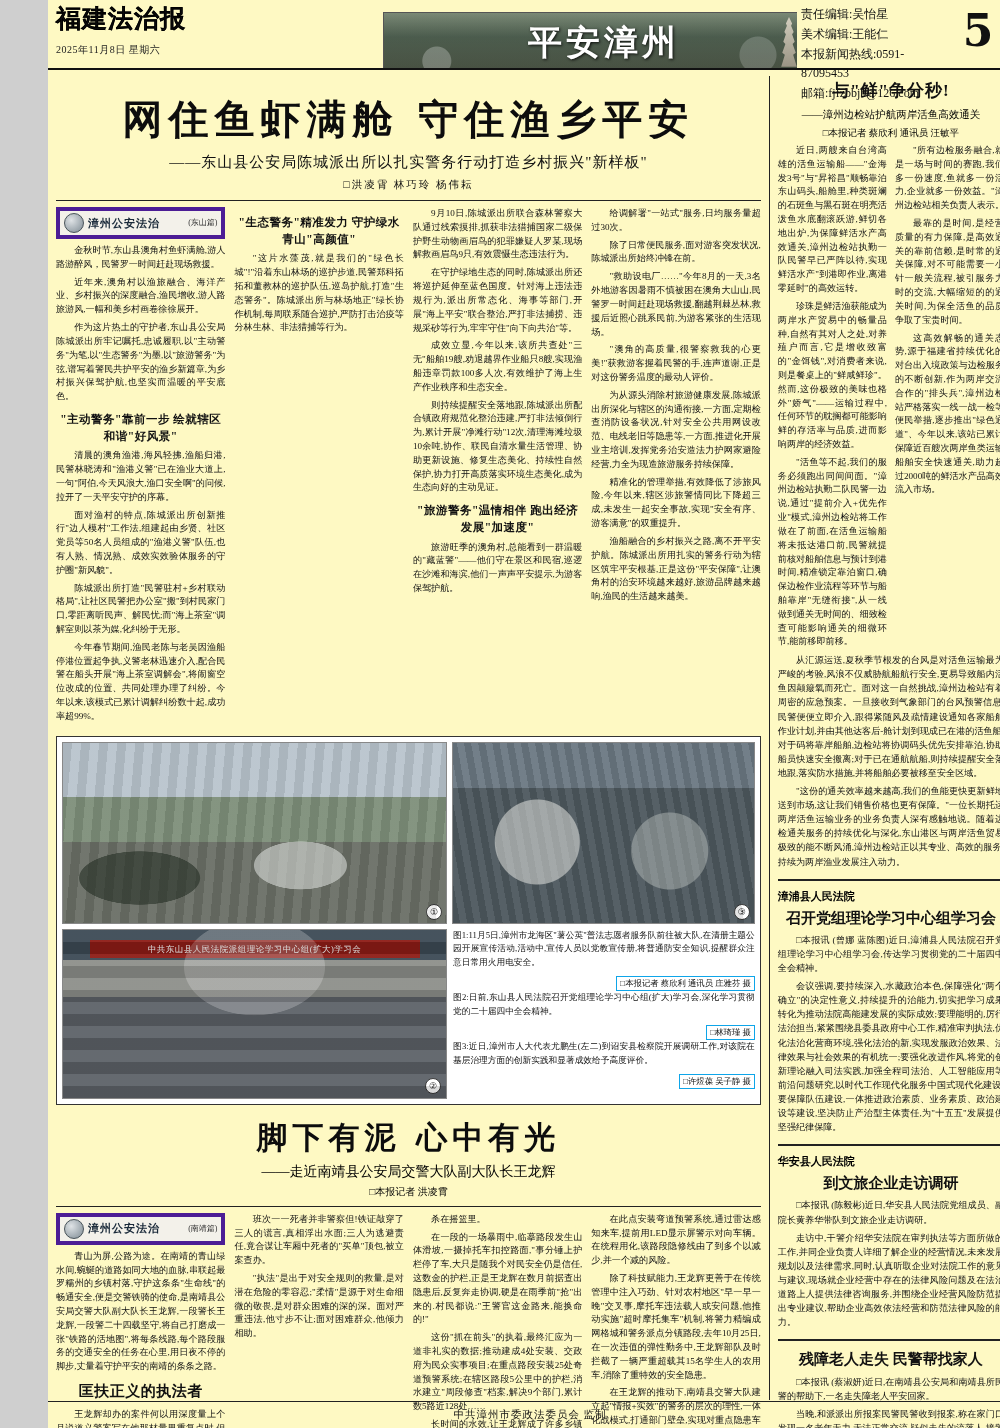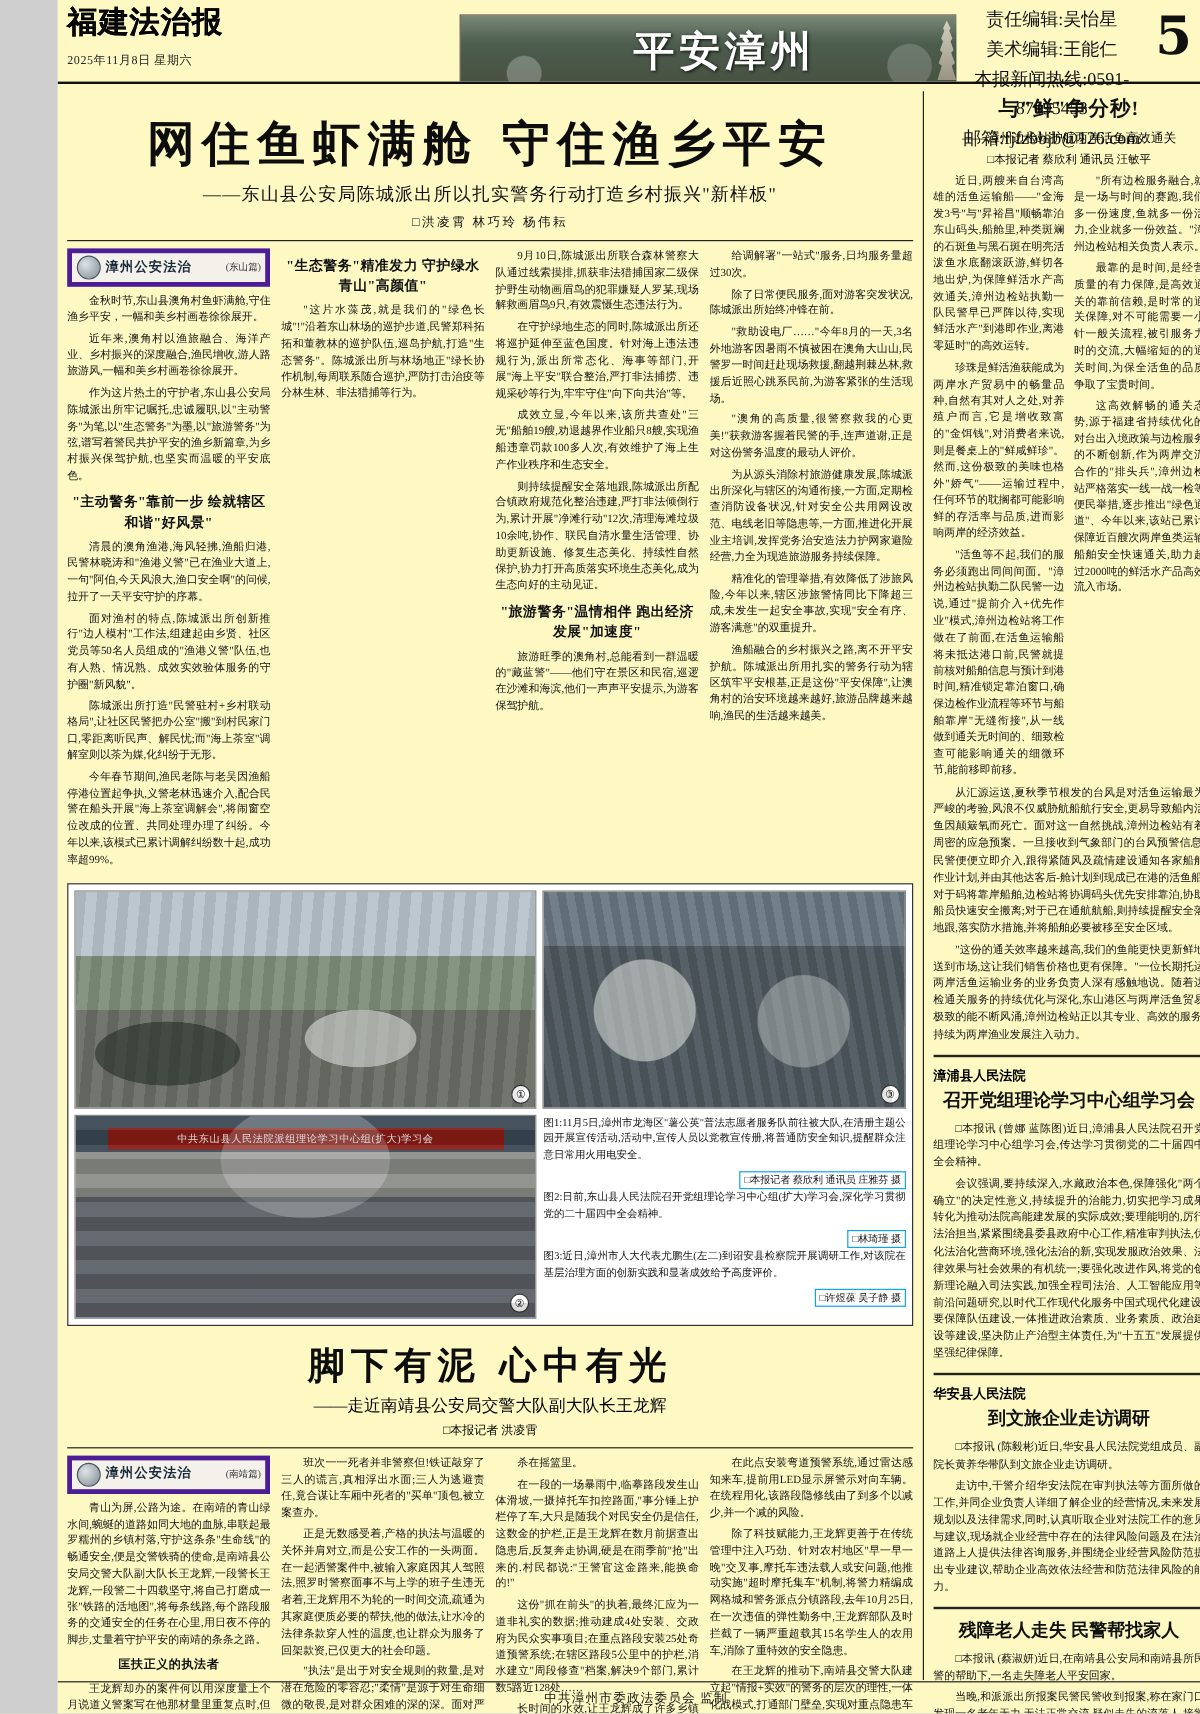--- a/index.html
+++ b/index.html
@@ -35,21 +35,21 @@
     font-family:"DejaVu Serif",serif;font-size:34px;font-weight:bold;color:#fff;
     text-shadow:1px 1px 3px rgba(0,0,0,.85);letter-spacing:4px;
   }
   .pagoda{
     position:absolute;right:22px;top:4px;width:26px;height:54px;
     background:linear-gradient(180deg,#d8d2c2,#9a9383);
     clip-path:polygon(50% 0,62% 12%,58% 16%,68% 28%,62% 32%,72% 46%,64% 50%,76% 66%,66% 70%,80% 92%,20% 92%,34% 70%,24% 66%,36% 50%,28% 46%,38% 32%,32% 28%,42% 16%,38% 12%);
     opacity:.95;
   }
   .mh-right{width:215px;padding:5px 8px 0 4px;box-sizing:border-box;display:flex;}
-  .mh-info{flex:1;font-size:15px;line-height:1.65;color:#111;text-align:center;}
+  .mh-info{flex:1;font-size:12px;line-height:1.65;color:#111;text-align:left;}
   .pagenum{
     width:52px;text-align:center;font-family:"DejaVu Serif",serif;font-weight:bold;
     font-size:44px;line-height:52px;color:#111;
   }
   
   .body-wrap{display:flex;height:1330px;padding:6px 8px 0 8px;box-sizing:border-box;}
   .col-main{width:735px;padding-right:8px;box-sizing:border-box;border-right:1px solid #222;}
   .col-side{width:241px;padding-left:8px;box-sizing:border-box;}
   
   .headline{
@@ -73,21 +73,21 @@
     width:18px;height:18px;border-radius:50%;
     background:radial-gradient(circle at 35% 35%,#dfe3e6,#7d8a93);
     border:1px solid #48535a;flex:none;
   }
   .seal-txt{font-weight:bold;font-size:11px;letter-spacing:1px;color:#1a2a3a;}
   .seal-sub{font-size:8px;color:#333;margin-left:auto;}
   .sec-title{
     text-align:center;font-weight:bold;font-size:11.5px;line-height:1.45;
     margin:7px 0 5px;color:#111;letter-spacing:.5px;
   }
-  .sec-title.small{font-size:10px;}
+  .sec-title.small{font-size:15px;}
   
   .photoblock{border:1px solid #333;padding:5px;margin:8px 0 4px;background:#fff;}
   .prow{display:flex;gap:5px;}
   .ph{position:relative;overflow:hidden;border:1px solid #888;}
   .ph .num{
     position:absolute;right:4px;bottom:3px;width:14px;height:14px;border-radius:50%;
     background:#fff;color:#000;font-size:9px;line-height:14px;text-align:center;
     border:1px solid #333;
   }
   .img1{flex:0 0 383px;height:180px;
@@ -191,21 +191,21 @@
       <div class="byline">□洪凌霄 林巧玲 杨伟耘</div>
       <div class="rule"></div>
 
       <div class="cols4">
         <div class="c">
           <div class="seal">
             <span class="seal-badge"></span>
             <span class="seal-txt">漳州公安法治</span>
             <span class="seal-sub">(东山篇)</span>
           </div>
-          <p>金秋时节,东山县澳角村鱼虾满舱,守住渔乡平安，一幅和美乡村画卷徐徐展开。</p>
+          <p>金秋时节,东山县澳角村鱼虾满舱,游人路游醉风，民警罗一时间赶赴现场救援。</p>
           <p>近年来,澳角村以渔旅融合、海洋产业、乡村振兴的深度融合,渔民增收,游人路旅游风,一幅和美乡村画卷徐徐展开。</p>
           <p>作为这片热土的守护者,东山县公安局陈城派出所牢记嘱托,忠诚履职,以"主动警务"为笔,以"生态警务"为墨,以"旅游警务"为弦,谱写着警民共护平安的渔乡新篇章,为乡村振兴保驾护航,也坚实而温暖的平安底色。</p>
           <div class="sec-title">"主动警务"靠前一步 绘就辖区和谐"好风景"</div>
           <p>清晨的澳角渔港,海风轻拂,渔船归港,民警林晓涛和"渔港义警"已在渔业大道上,一句"阿伯,今天风浪大,渔口安全啊"的问候,拉开了一天平安守护的序幕。</p>
           <p>面对渔村的特点,陈城派出所创新推行"边人模村"工作法,组建起由乡贤、社区党员等50名人员组成的"渔港义警"队伍,也有人熟、情况熟、成效实效验体服务的守护圈"新风貌"。</p>
           <p>陈城派出所打造"民警驻村+乡村联动格局",让社区民警把办公室"搬"到村民家门口,零距离听民声、解民忧;而"海上茶室"调解室则以茶为媒,化纠纷于无形。</p>
           <p>今年春节期间,渔民老陈与老吴因渔船停港位置起争执,义警老林迅速介入,配合民警在船头开展"海上茶室调解会",将闹窗空位改成的位置、共同处理办理了纠纷。今年以来,该模式已累计调解纠纷数十起,成功率超99%。</p>
         </div>
         <div class="c">
           <div class="sec-title">"生态警务"精准发力 守护绿水青山"高颜值"</div>
@@ -267,21 +267,20 @@
             <span class="seal-txt">漳州公安法治</span>
             <span class="seal-sub">(南靖篇)</span>
           </div>
           <p>青山为屏,公路为途。在南靖的青山绿水间,蜿蜒的道路如同大地的血脉,串联起最罗糯州的乡镇村落,守护这条条"生命线"的畅通安全,便是交警铁骑的使命,是南靖县公安局交警大队副大队长王龙辉,一段警长王龙辉,一段警二十四载坚守,将自己打磨成一张"铁路的活地图",将每条线路,每个路段服务的交通安全的任务在心里,用日夜不停的脚步,丈量着守护平安的南靖的条条之路。</p>
           <div class="sec-title small">匡扶正义的执法者</div>
           <p>王龙辉却办的案件何以用深度量上个月说道义警案写在他那材量里重复点时,但他的夜面就那里,不抵达真相惊5局从的经量量,更在于他是他秩序案件件任的人,那是曾在法路时,他那是个案件。</p>
 
         </div>
         <div class="c">
           <p>班次一一死者并非警察但!铁证敲穿了三人的谎言,真相浮出水面;三人为逃避责任,竟合谋让车厢中死者的"买单"顶包,被立案查办。</p>
-          <p>正是无数感受着,产格的执法与温暖的关怀并肩对立,而是公安工作的一头两面。在一起洒警案件中,被输入家庭因其人驾照法,照罗时警察面事不与上学的班子生违无者着,王龙辉用不为轮的一时间交流,疏通为其家庭便质必要的帮扶,他的做法,让水冷的法律条款穿人性的温度,也让群众为服务了回架款资,已仅更大的社会印题。</p>
           <p>"执法"是出于对安全规则的救量,是对潜在危险的零容忍;"柔情"是源于对生命细微的敬畏,是对群众困难的深的深。面对严重违法,他寸步不让;面对困难群众,他倾力相助。</p>
 
         </div>
         <div class="c">
           <p>杀在摇篮里。</p>
           <p>在一段的一场暴雨中,临摹路段发生山体滑坡,一摄掉托车扣控路面,"事分锤上护栏停了车,大只是随我个对民安全仍是信任,这数金的护栏,正是王龙辉在数月前据查出隐患后,反复奔走协调,硬是在雨季前"抢"出来的.村民都说:"王警官这金路来,能换命的!"</p>
           <p>这份"抓在前头"的执着,最终汇应为一道非礼实的数据;推动建成4处安装、交政府为民众实事项目;在重点路段安装25处奇道预警系统;在辖区路段5公里中的护栏,消水建立"周段修查"档案,解决9个部门,累计数5路近128处……</p>
           <p>长时间的水效,让王龙辉成了许多乡镇干部和村民的"老熟人",南靖县烟林村,一段老桥存在安全隐患,这处隐患长期的高效建了安全的治理的隐患,与崔新的防线,用出7前修改结,这处,南通过通管理工作隐怒联保合带里。</p>
 
         </div>

